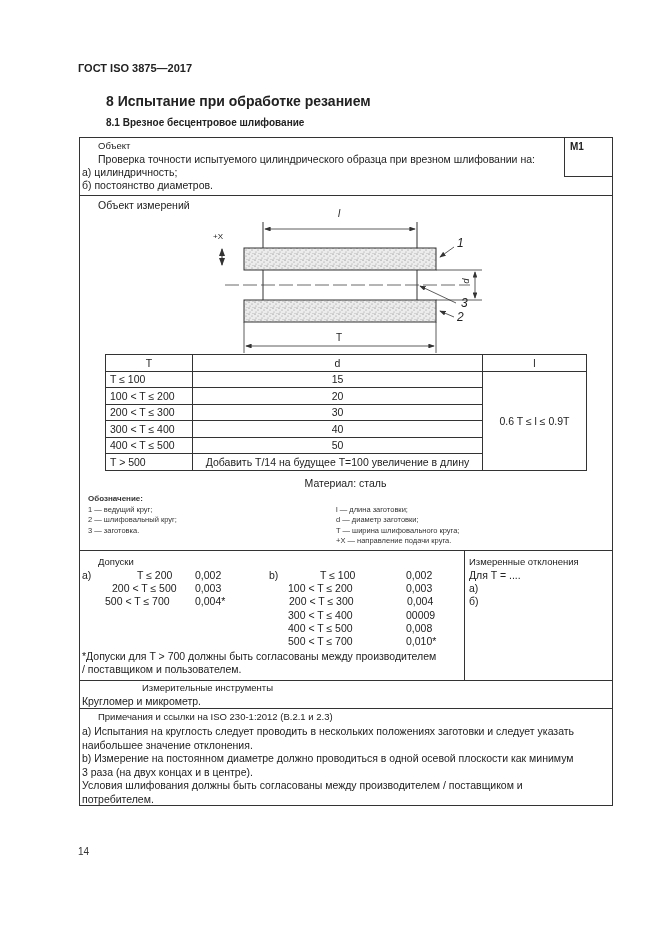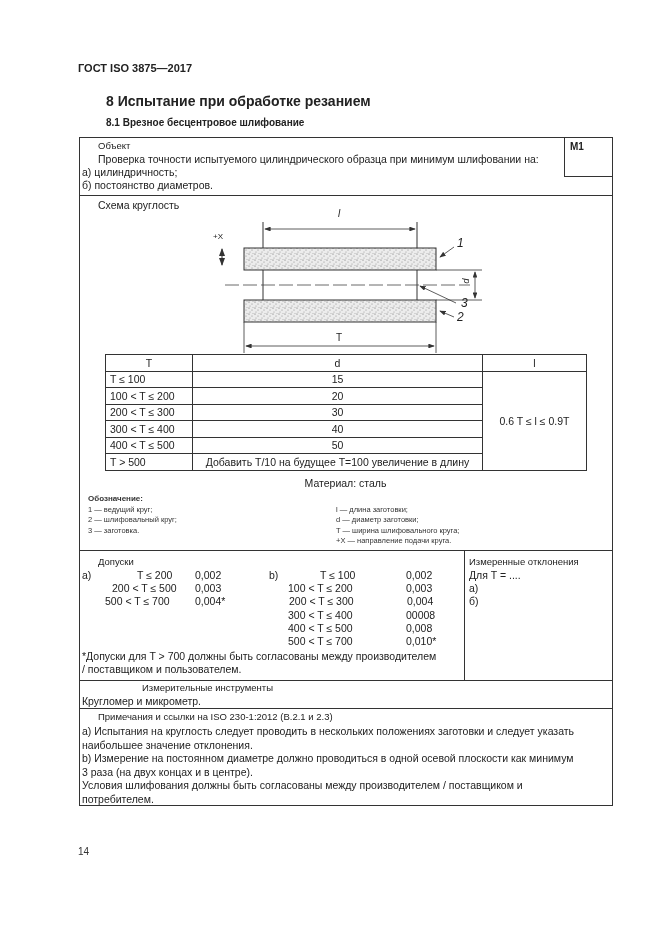--- a/index.html
+++ b/index.html
@@ -43,29 +43,29 @@
 
 <div class="abs frame"></div>
 <div class="hline" style="top:195px"></div>
 <div class="hline" style="top:550px"></div>
 <div class="vline" style="left:464px; top:550px; height:130px"></div>
 <div class="hline" style="top:680px"></div>
 <div class="hline" style="top:708px"></div>
 
 <div class="abs">
   <div class="abs t b" style="left:98px; top:140px;">Объект</div>
-  <div class="abs t" style="left:98px; top:153px;">Проверка точности испытуемого цилиндрического образца при минимум шлифовании на:</div>
+  <div class="abs t" style="left:98px; top:153px;">Проверка точности испытуемого цилиндрического образца при врезном шлифовании на:</div>
   <div class="abs t" style="left:82px; top:166px;">а) цилиндричность;</div>
   <div class="abs t" style="left:82px; top:179px;">б) постоянство диаметров.</div>
 </div>
 <div class="abs m1">
   <span>M1</span>
 </div>
 
-<div class="abs t" style="left:98px; top:199px;">Схема круглость</div>
+<div class="abs t" style="left:98px; top:199px;">Объект измерений</div>
 
 <svg class="abs" style="left:200px; top:205px;" width="300" height="148" viewBox="0 0 300 148">
   <defs>
     <pattern id="stipple" width="6" height="6" patternUnits="userSpaceOnUse">
       <rect width="6" height="6" fill="#ececec"></rect>
       <circle cx="1" cy="1" r="0.6" fill="#666"></circle>
       <circle cx="4" cy="3" r="0.5" fill="#777"></circle>
       <circle cx="2" cy="5" r="0.5" fill="#888"></circle>
       <circle cx="5" cy="0.5" r="0.4" fill="#777"></circle>
     </pattern>
@@ -131,21 +131,21 @@
   <tr>
     <td>300 &lt; T ≤ 400</td>
     <td class="c">40</td>
   </tr>
   <tr>
     <td>400 &lt; T ≤ 500</td>
     <td class="c">50</td>
   </tr>
   <tr>
     <td>T  &gt; 500</td>
-    <td class="c">Добавить T/10 на будущее T=100 увеличение в длину</td>
+    <td class="c">Добавить T/14 на будущее T=100 увеличение в длину</td>
   </tr>
 </tbody>
   </table>
 <div class="abs material">Материал: сталь</div>
 
 <div class="abs legend" style="left:88px; top:494px;">
   <div class="legend-title">Обозначение:</div>
   <div>1 — ведущий  круг;</div>
   <div>2 — шлифовальный круг;</div>
   <div>3 — заготовка.</div>
@@ -167,21 +167,21 @@
 <div class="abs t" style="left:195px; top:595px;">0,004*</div>
 
 <div class="abs t" style="left:269px; top:569px;">b)</div>
 <div class="abs t" style="left:320px; top:569px;">T ≤ 100</div>
 <div class="abs t" style="left:406px; top:569px;">0,002</div>
 <div class="abs t" style="left:288px; top:582px;">100 &lt; T ≤  200</div>
 <div class="abs t" style="left:406px; top:582px;">0,003</div>
 <div class="abs t" style="left:289px; top:595px;">200 &lt; T ≤  300</div>
 <div class="abs t" style="left:407px; top:595px;">0,004</div>
 <div class="abs t" style="left:288px; top:609px;">300 &lt; T ≤  400</div>
-<div class="abs t" style="left:406px; top:609px;">00008</div>
+<div class="abs t" style="left:406px; top:609px;">00009</div>
 <div class="abs t" style="left:288px; top:622px;">400 &lt; T ≤  500</div>
 <div class="abs t" style="left:406px; top:622px;">0,008</div>
 <div class="abs t" style="left:288px; top:635px;">500 &lt; T ≤  700</div>
 <div class="abs t" style="left:406px; top:635px;">0,010*</div>
 <div class="abs t" style="left:82px; top:650px;">*Допуски для T &gt; 700 должны быть согласованы между производителем</div>
 <div class="abs t" style="left:82px; top:663px;">/ поставщиком и пользователем.</div>
 
 <div class="abs t b" style="left:469px; top:556px;">Измеренные отклонения</div>
 <div class="abs t" style="left:469px; top:569px;">Для T = ....</div>
 <div class="abs t" style="left:469px; top:582px;">а)</div>

